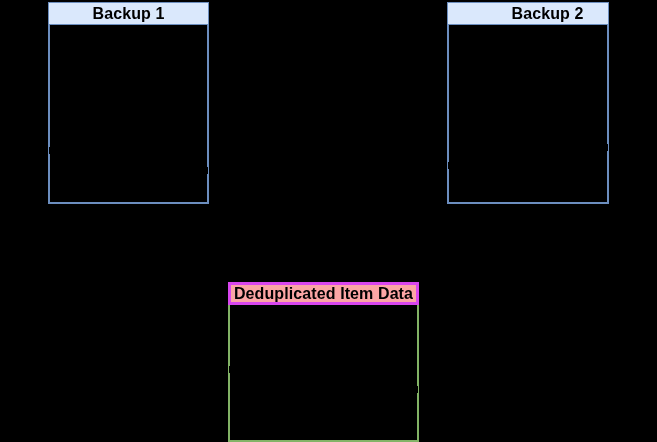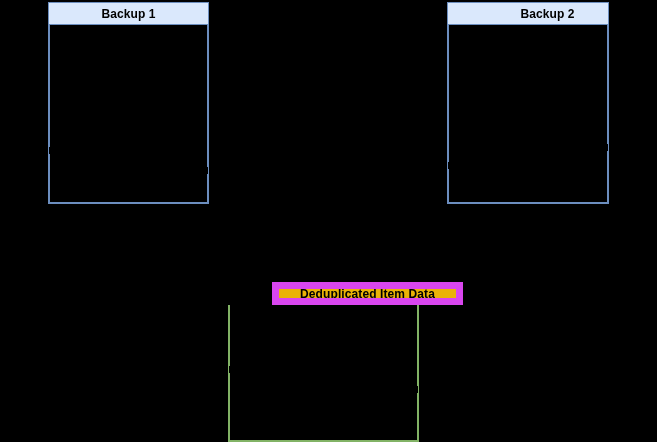--- a/index.html
+++ b/index.html
@@ -34,21 +34,21 @@
 
   .container-title {
     position: absolute;
     box-sizing: border-box;
     left: 0;
     top: 0;
     width: 100%;
     display: flex;
     align-items: center;
     justify-content: center;
-    font-size: 12px;
+    font-size: 16px;
     font-weight: bold;
     color: #000000;
     letter-spacing: 0.1px;
     white-space: nowrap;
     overflow: hidden;
   }
 
   .container-body {
     position: absolute;
     box-sizing: border-box;
@@ -62,23 +62,22 @@
     background: #dae8fc;
     border: 1px solid #6c8ebf;
   }
   .theme-blue .container-body {
     border: 2px solid #6c8ebf;
     border-top: none;
   }
 
   
   .theme-green .container-title {
-    background: #eab308;
-    border: 7px solid #d946ef;
-    margin-left: 44px;
+    background: #fca5a5;
+    border: 3px solid #d946ef;
   }
   .theme-green .container-body {
     border: 2px solid #82b366;
     border-top: none;
   }
 
   
   .anchor-nub {
     position: absolute;
     width: 3px;

